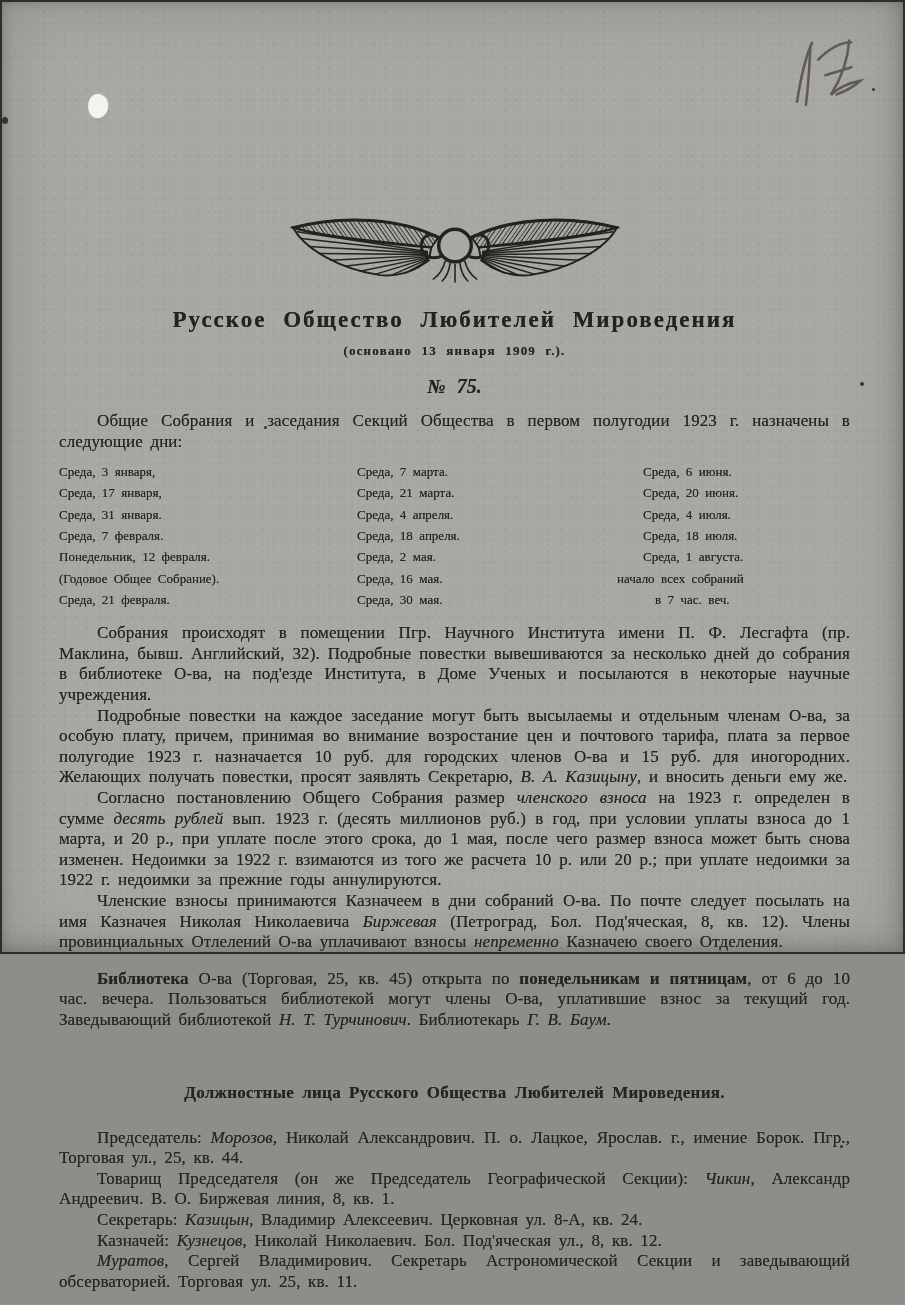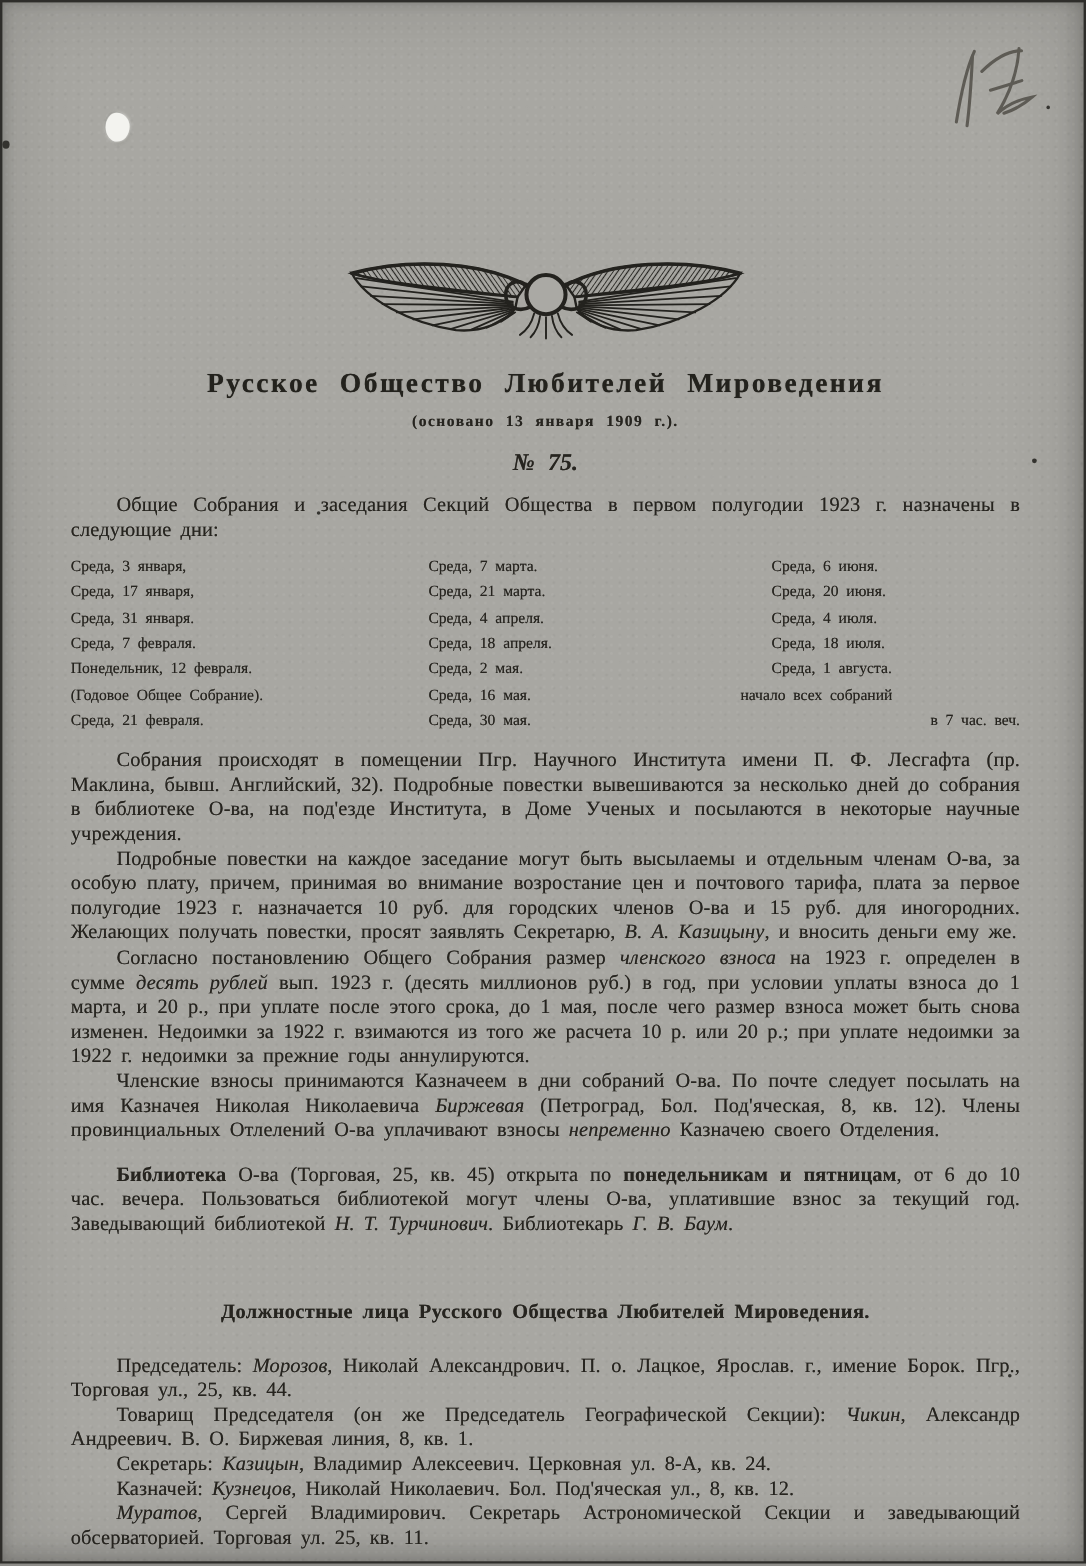--- a/index.html
+++ b/index.html
@@ -4,21 +4,21 @@
 <style>
   html, body {
     margin: 0; padding: 0;
     width: 905px; height: 1305px;
     overflow: hidden;
     background: #8e8d89;
     font-family: "Liberation Serif", "DejaVu Serif", serif;
   }
   .page {
     position: relative;
-    width: 905px; height: 1303px;
+    width: 905px; height: 954px;
     box-sizing: border-box;
     background-color: #a8a7a2;
     background-image:
       radial-gradient(rgba(255,255,255,0.055) 1px, transparent 1.4px),
       radial-gradient(rgba(40,38,34,0.05) 1px, transparent 1.4px);
     background-size: 7px 7px, 11px 11px;
     background-position: 0 0, 3px 5px;
     border: 2px solid #2e2d2a;
     box-shadow:
       inset 0 0 70px rgba(0,0,0,0.14),
@@ -70,21 +70,21 @@
     font-size: 13px;
     line-height: 21.3px;
     word-spacing: 3.2px;
     text-shadow: 0 0 0.45px rgba(38,36,31,0.65);
   }
   .sched-col.col1 { flex: 0 0 298px; }
   .sched-col.col2 { flex: 0 0 260px; }
   .sched-col.col3 { flex: 1 1 auto; }
   .sched-line { white-space: nowrap; }
   .sched-line.ind1 { padding-left: 26px; }
-  .sched-line.ind2 { padding-left: 38px; text-align: right; }
+  .sched-line.ind2 { padding-left: 38px; }
   .paras { margin-top: 13px; }
   .library { margin-top: 16px; }
   .bd { font-weight: bold; }
   .it { font-style: italic; }
   .officials-heading {
     margin: 52px 0 0;
     font-size: 17px; font-weight: bold;
     text-align: center;
     letter-spacing: 0.3px; word-spacing: 3.5px;
     text-shadow: 0 0 0.55px rgba(35,34,29,0.7);

